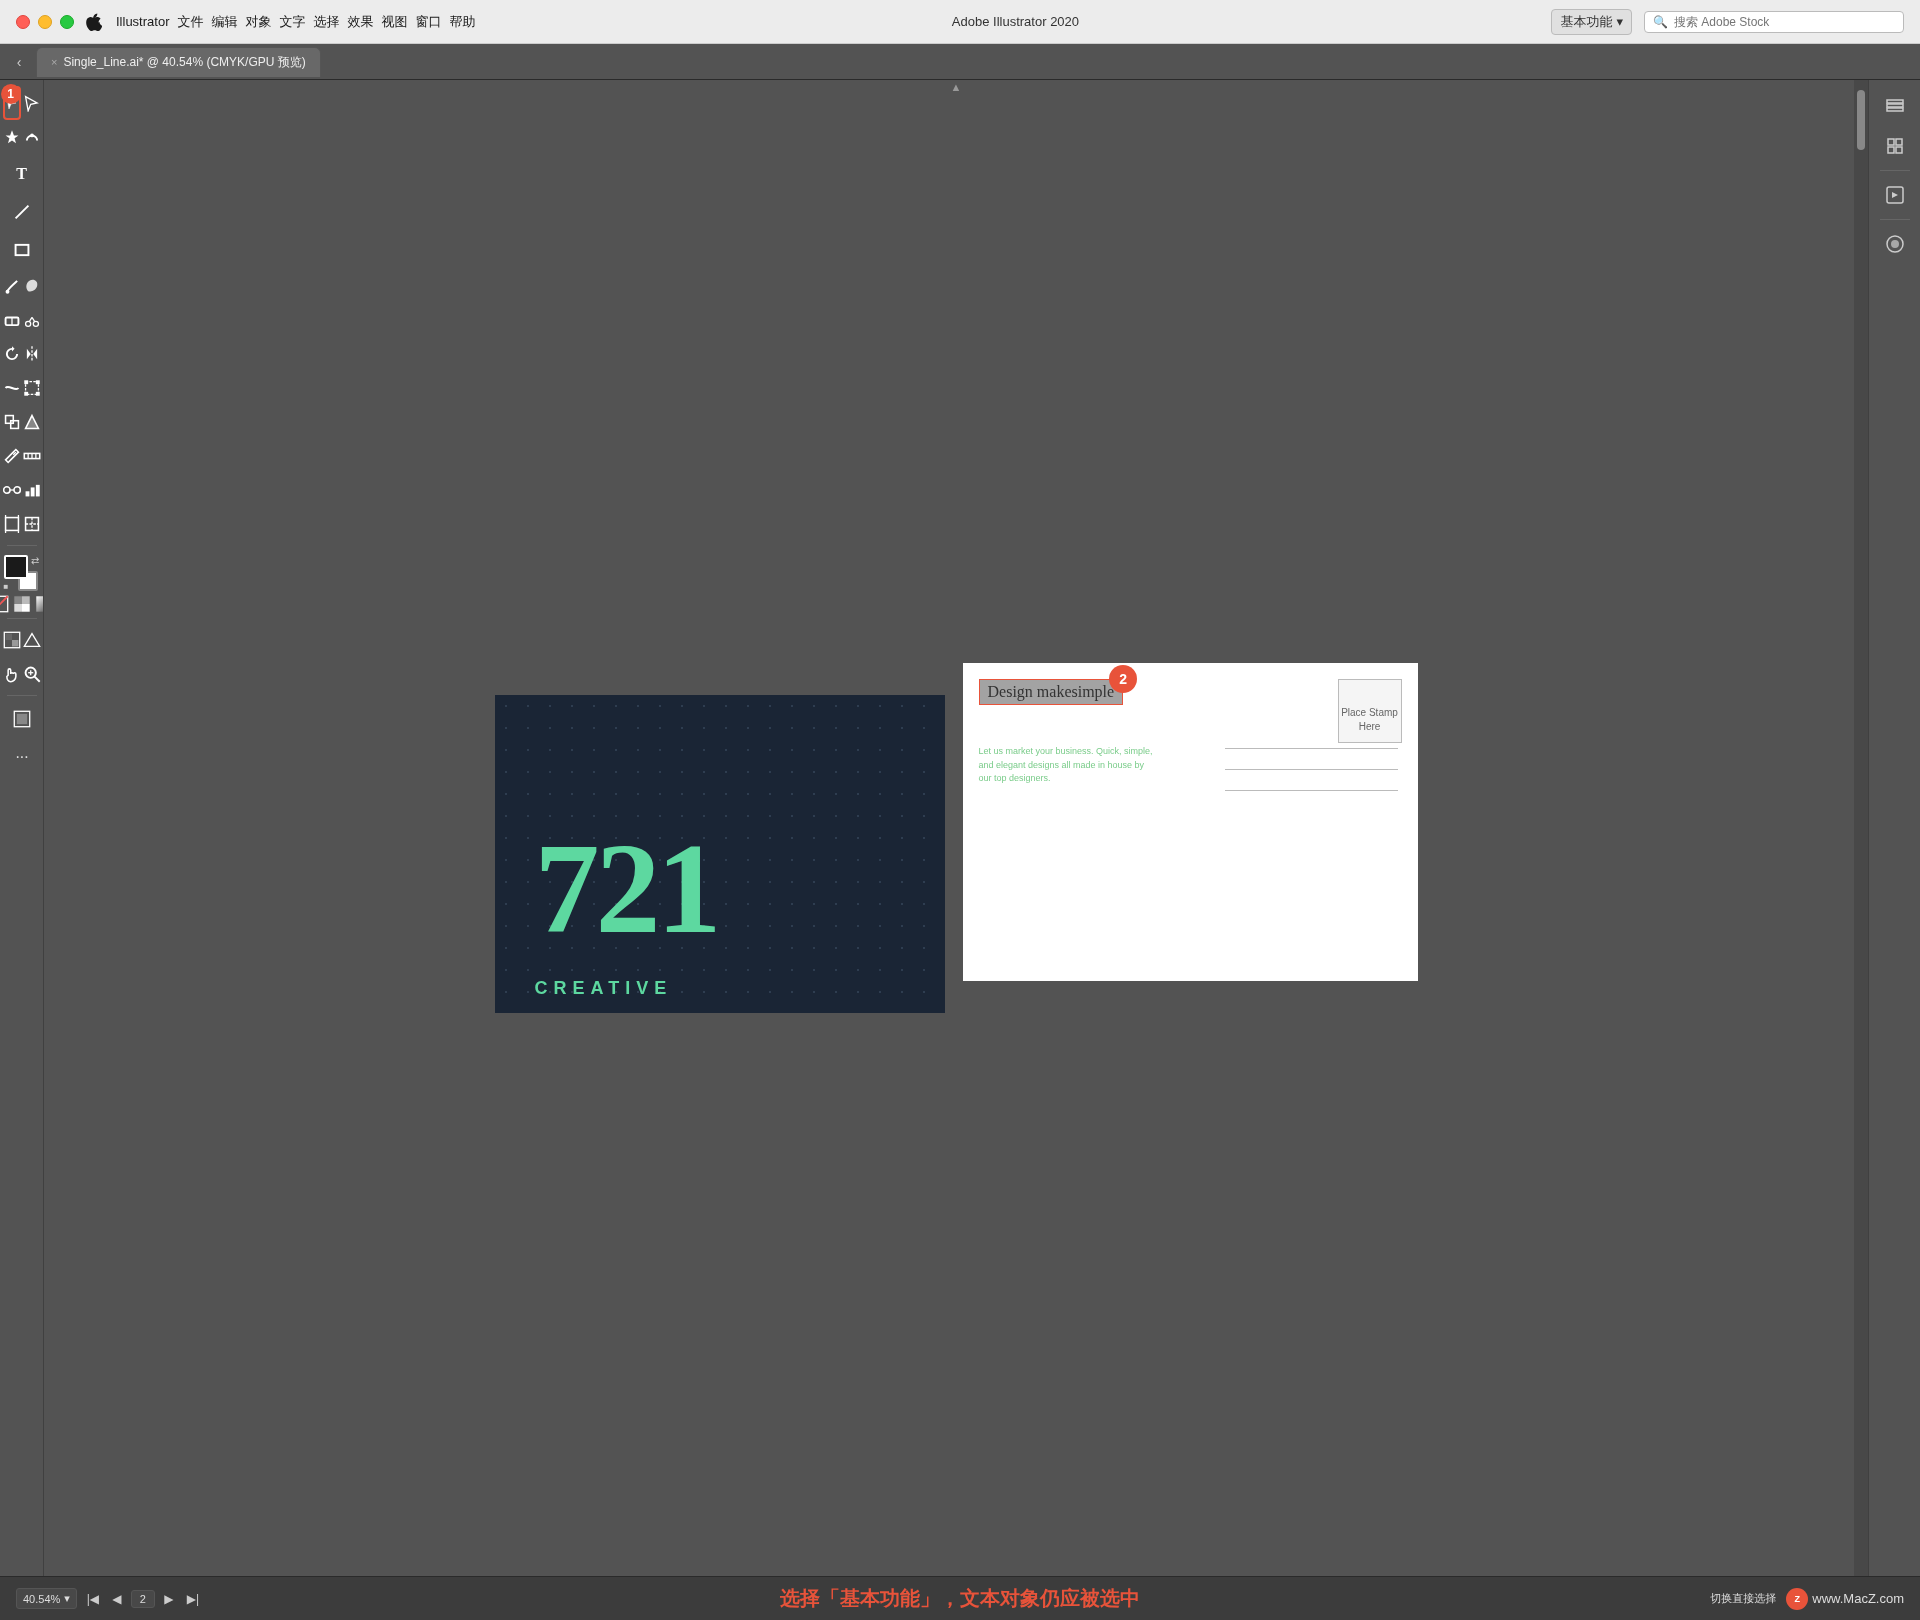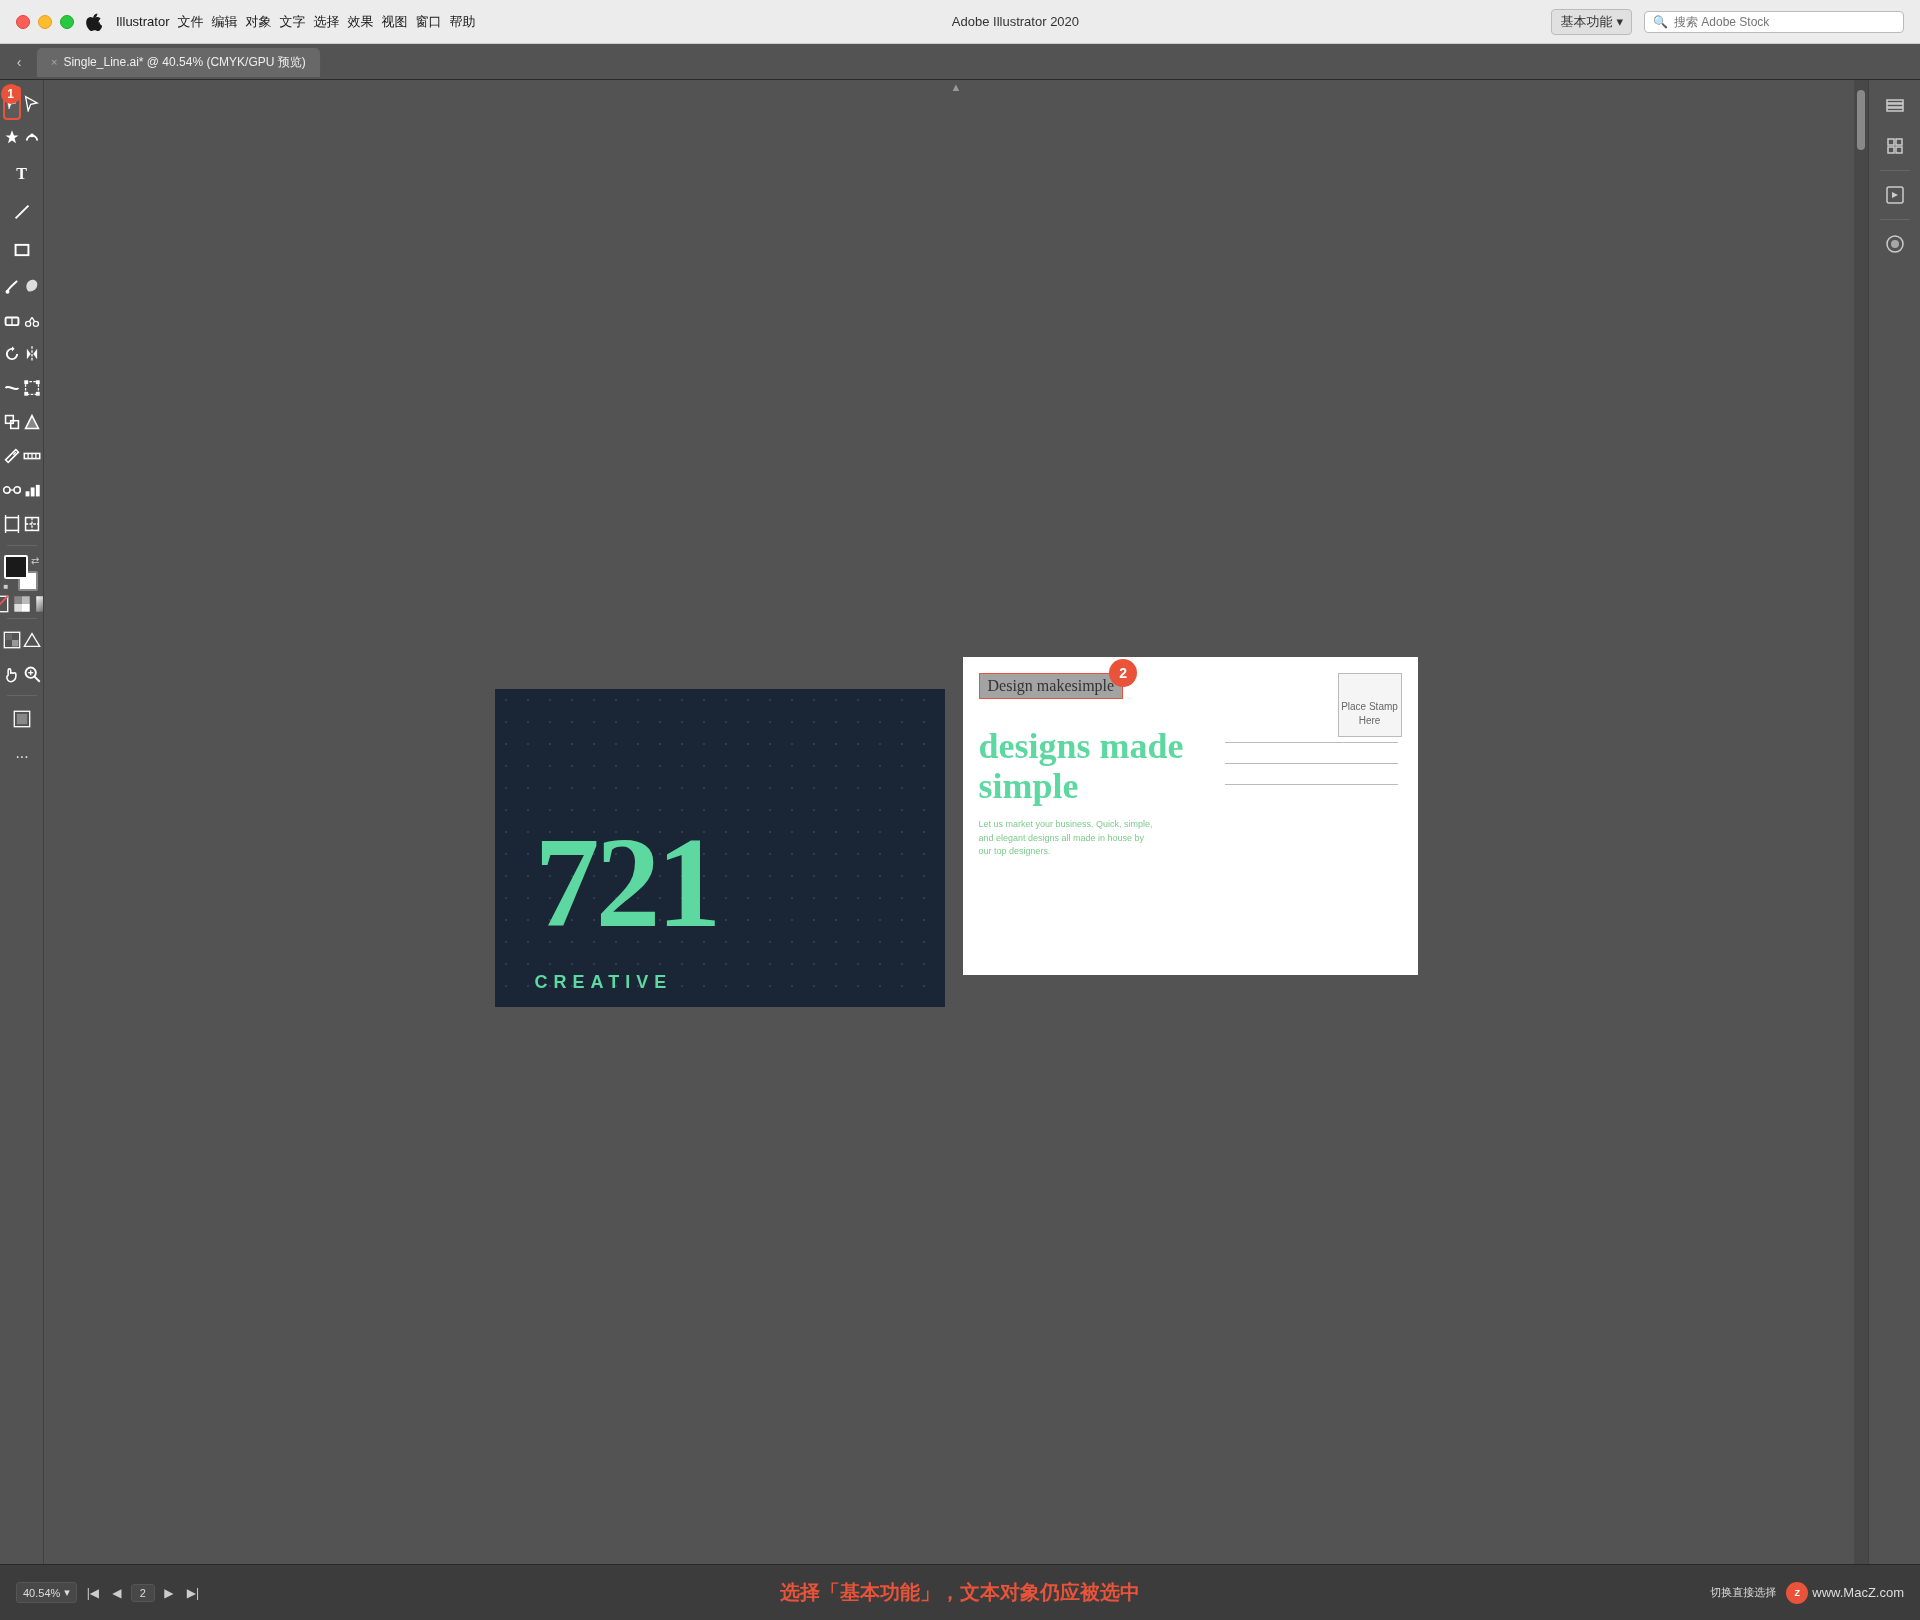--- a/index.html
+++ b/index.html
@@ -368,21 +368,21 @@
       cursor: pointer;
       color: #ccc;
       border-radius: 4px;
     }
     .panel-divider {
       width: 30px; height: 1px; background: #666; margin: 2px 0;
     }
 
     
     .bottombar {
-      height: 56px;
+      height: 44px;
       background: #3c3c3c;
       display: flex;
       align-items: center;
       padding: 0 16px;
       border-top: 1px solid #2a2a2a;
       flex-shrink: 0;
       position: relative;
     }
     .bottom-left {
       display: flex; align-items: center; gap: 6px;
@@ -775,21 +775,20 @@
           <div class="logo-text-box-wrapper">
             <div class="logo-text-box">Design makesimple</div>
             <div class="badge-2">2</div>
           </div>
           <div class="stamp-box">
             <span class="stamp-text">Place Stamp Here</span>
           </div>
         </div>
 
         <div class="postcard-main">
-          <div class="headline" style="white-space:pre-line;">designs made simple</div>
           <div class="body-text">Let us market your business. Quick, simple, and elegant designs all made in house by our top designers.</div>
         </div>
 
         <div class="postcard-lines">
           <div class="postcard-line"></div>
           <div class="postcard-line"></div>
           <div class="postcard-line"></div>
         </div>
 
       </div>

